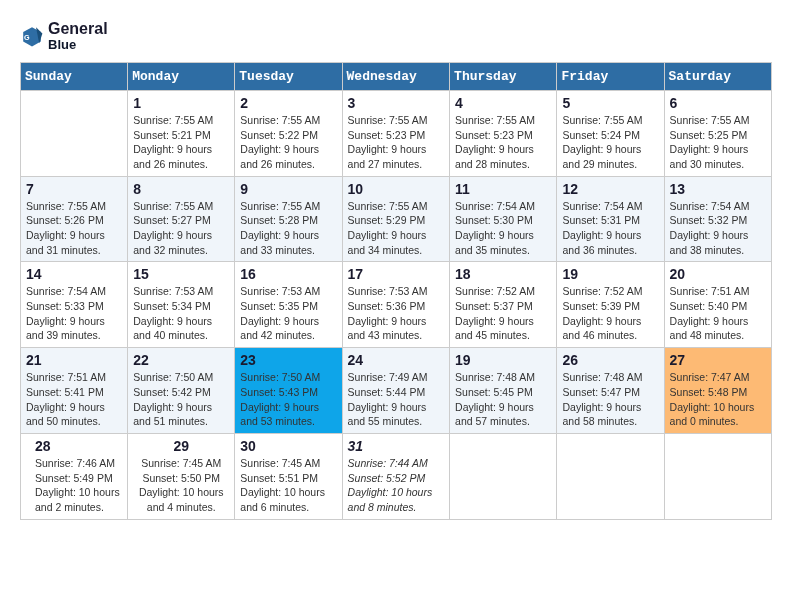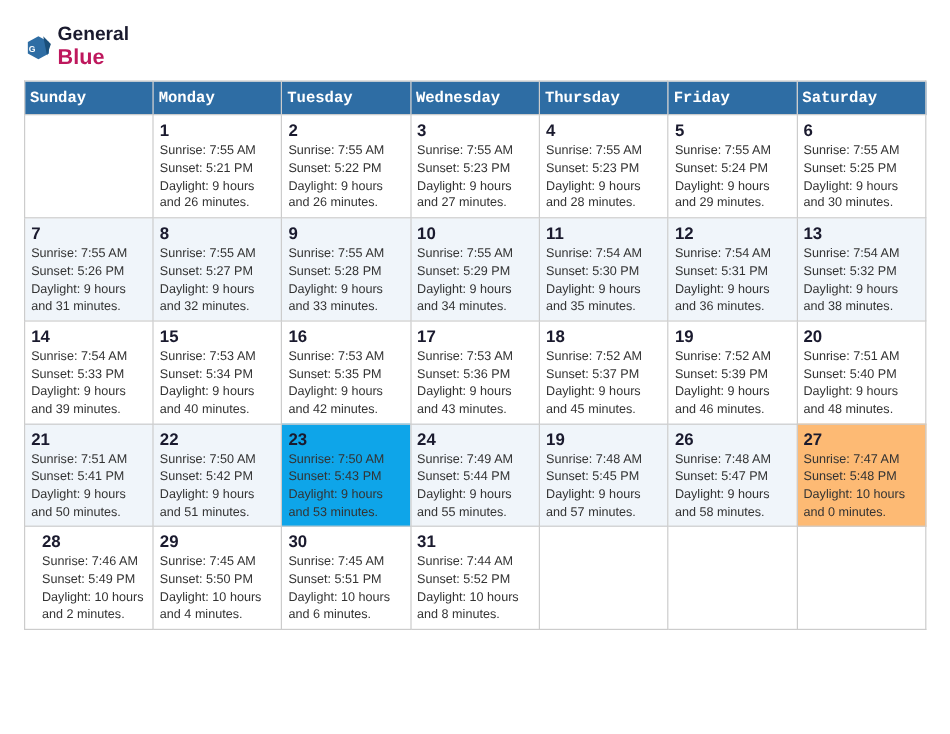--- a/index.html
+++ b/index.html
@@ -89,21 +89,21 @@
 
 <div class="header">
   <div class="logo">
     <svg class="logo-icon" viewBox="0 0 30 30">
       <polygon points="15,4 26,10 26,22 15,28 4,22 4,10" fill="#2e6da4"></polygon>
       <polygon points="20,4 28,12 24,24" fill="#1a4f7a"></polygon>
       <text x="5" y="20" font-size="9" fill="white" font-weight="bold">G</text>
     </svg>
     <div>
       <div style="font-size:16px; font-weight:bold; color:#1a1a2e; line-height:1.1;">General</div>
-      <div style="font-size:18px; font-weight:bold; color:#be185d; line-height:1.1;">Blue</div>
+      <div style="font-size:13px; font-weight:bold; color:#0f172a; line-height:1.1;">Blue</div>
     </div>
   </div>
   <div class="title-block">
     <div class="month-title"></div>
     <div class="location"></div>
   </div>
 </div>
 
 <table class="calendar">
   <thead>
@@ -317,35 +317,35 @@
         </td>
       </tr>
       <tr>
         <td style="background-color: rgb(255, 255, 255); padding-left: 14px;">
           <span class="day-number">28</span>
           <div class="day-info" style="white-space: pre-line;">Sunrise: 7:46 AM
 Sunset: 5:49 PM
 Daylight: 10 hours
 and 2 minutes.</div>
         </td>
-        <td style="background-color: rgb(255, 255, 255);">
+        <td style="background-color: rgb(255, 255, 255); text-align: center;">
           <span class="day-number">29</span>
           <div class="day-info" style="white-space: pre-line;">Sunrise: 7:45 AM
 Sunset: 5:50 PM
 Daylight: 10 hours
 and 4 minutes.</div>
         </td>
         <td style="background-color: rgb(255, 255, 255);">
           <span class="day-number">30</span>
           <div class="day-info" style="white-space: pre-line;">Sunrise: 7:45 AM
 Sunset: 5:51 PM
 Daylight: 10 hours
 and 6 minutes.</div>
         </td>
-        <td style="background-color: rgb(255, 255, 255);">
+        <td style="background-color: rgb(255, 255, 255); font-style: italic;">
           <span class="day-number">31</span>
           <div class="day-info" style="white-space: pre-line;">Sunrise: 7:44 AM
 Sunset: 5:52 PM
 Daylight: 10 hours
 and 8 minutes.</div>
         </td>
         <td class="empty-cell"></td>
         <td class="empty-cell"></td>
         <td class="empty-cell"></td>
       </tr>

